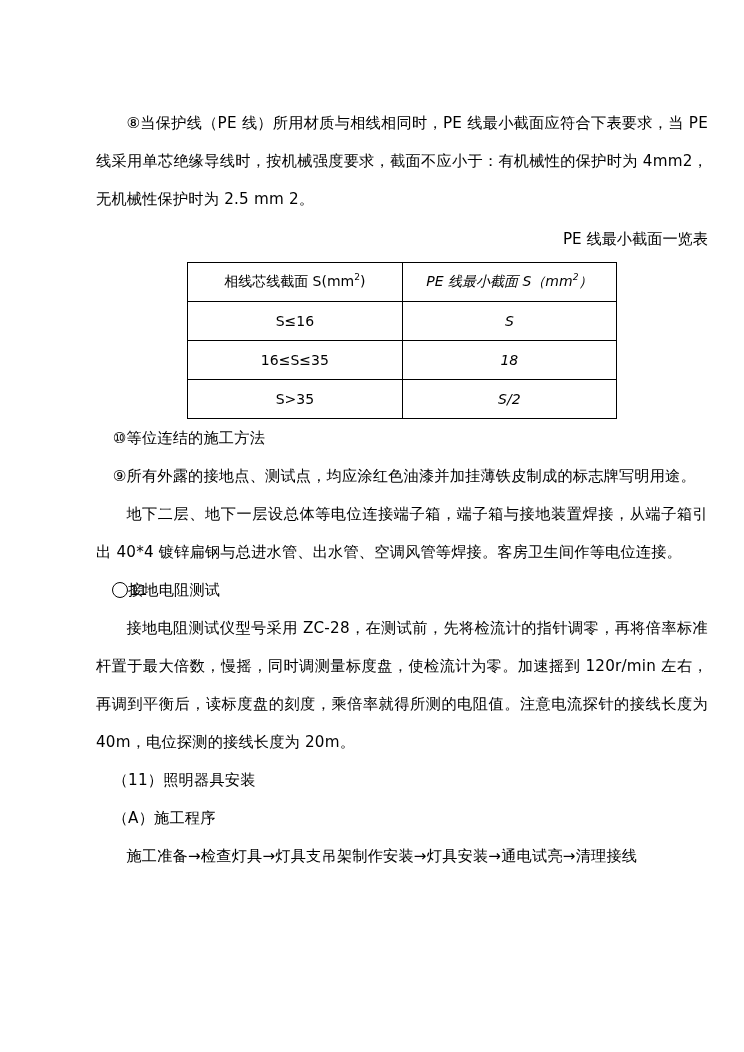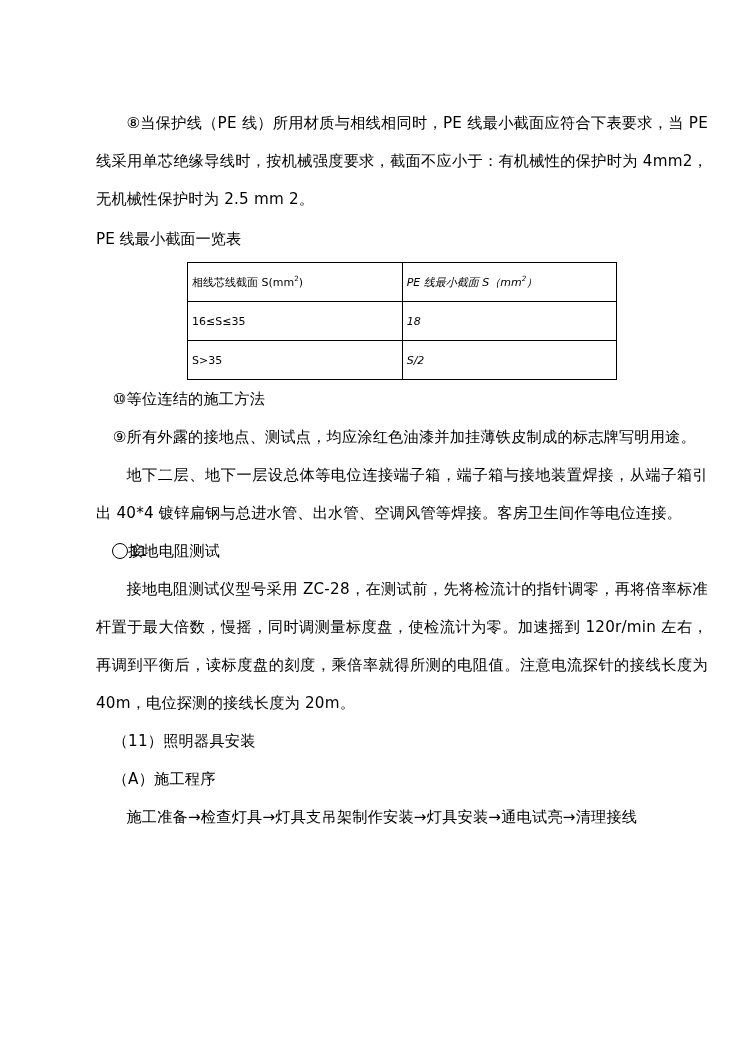--- a/index.html
+++ b/index.html
@@ -29,34 +29,35 @@
     text-align: justify;
     letter-spacing: 0.2px;
   }
   .indent {
     text-indent: 2em;
   }
   .indent-small {
     text-indent: 1.1em;
   }
   .tbl-caption {
-    text-align: left;
+    text-align: right;
     font-size: 15.2px;
     line-height: 38px;
     margin-top: 2px;
   }
   table.pe-table {
     border-collapse: collapse;
     margin: 4px auto 0 auto;
     width: 430px;
   }
   table.pe-table td {
     border: 1px solid #000000;
     height: 38px;
-    font-size: 11px;
+    text-align: center;
+    font-size: 14px;
     padding: 0 4px;
     vertical-align: middle;
   }
   table.pe-table td.col-a { width: 215px; }
   table.pe-table td.col-b { width: 215px; font-style: italic; }
   sup {
     font-size: 0.65em;
     vertical-align: super;
     line-height: 0;
   }
@@ -91,20 +92,24 @@
 
   <div class="tbl-caption">PE 线最小截面一览表</div>
 
   <table class="pe-table">
     <tbody>
         <tr>
       <td class="col-a">相线芯线截面 S(mm<sup>2</sup>)</td>
       <td class="col-b">PE 线最小截面 S（mm<sup>2</sup>）</td>
     </tr>
     <tr>
+      <td class="col-a">S≤16</td>
+      <td class="col-b">S</td>
+    </tr>
+    <tr>
       <td class="col-a">16≤S≤35</td>
       <td class="col-b">18</td>
     </tr>
     <tr>
       <td class="col-a">S&gt;35</td>
       <td class="col-b">S/2</td>
     </tr>
   </tbody>
     </table>
 

